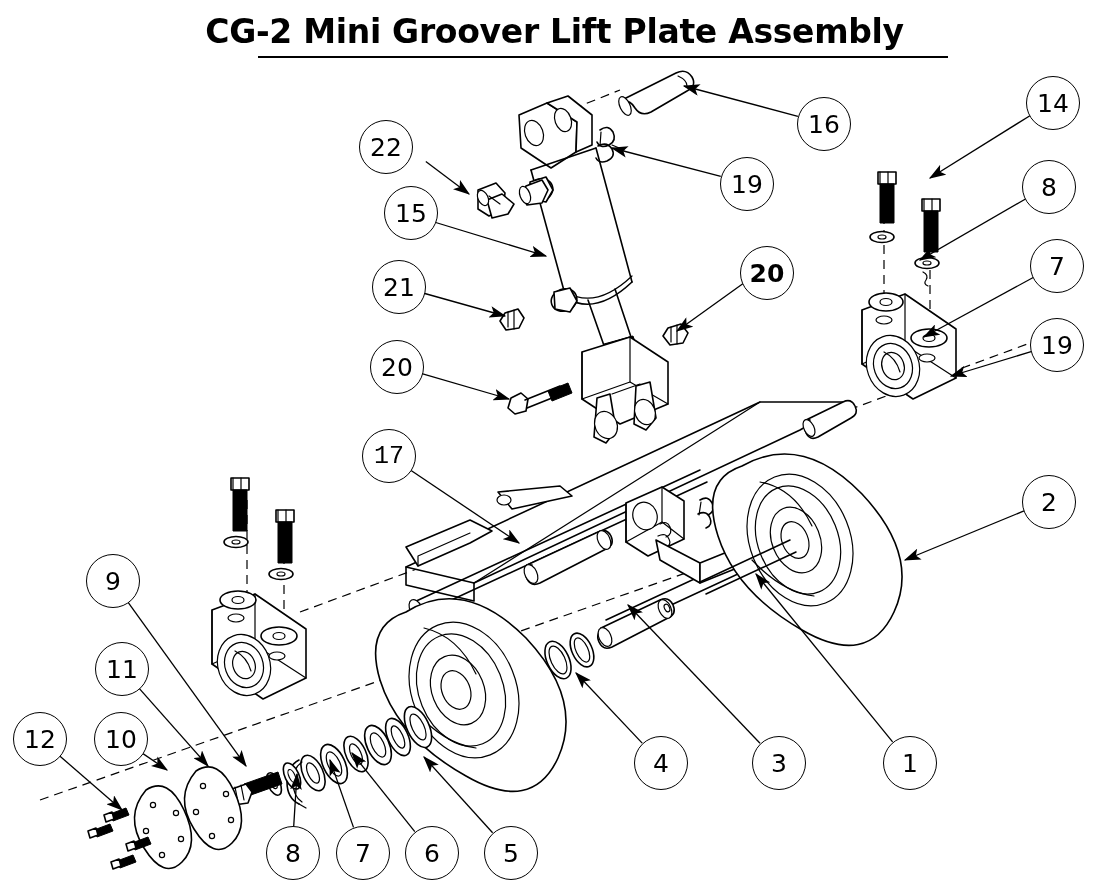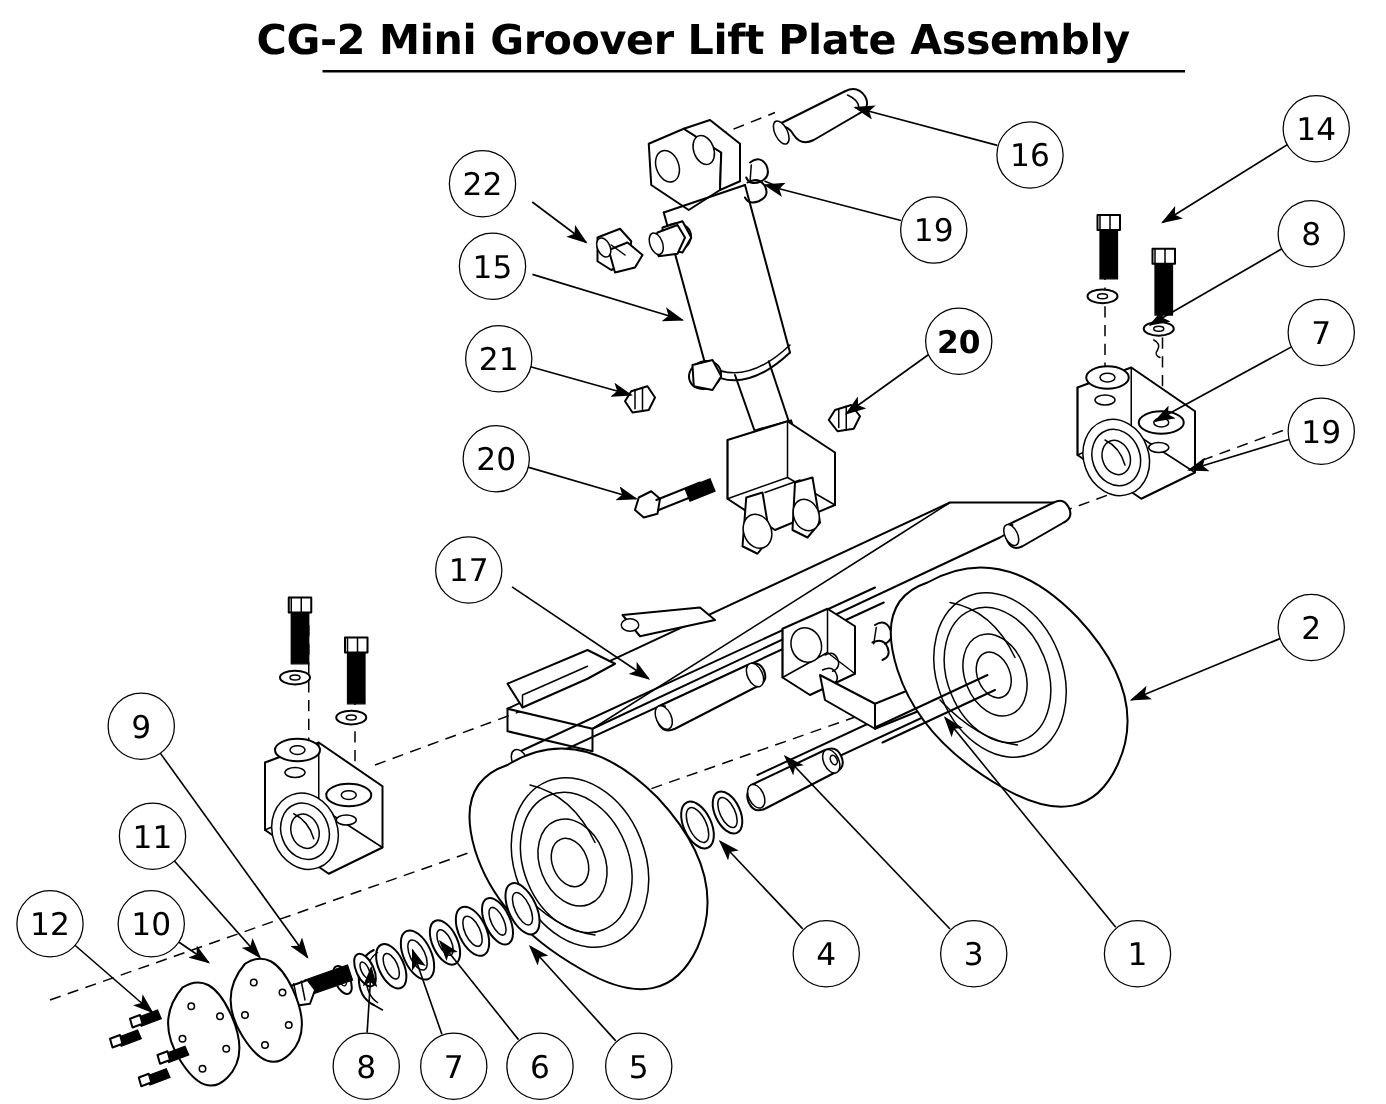--- a/index.html
+++ b/index.html
@@ -381,23 +381,23 @@
       <div class="balloon" style="left: 484px; top: 826px;">5</div>
       <div class="balloon" style="left: 405px; top: 826px;">6</div>
       <div class="balloon" style="left: 336px; top: 826px;">7</div>
       <div class="balloon" style="left: 266px; top: 826px;">8</div>
       <div class="balloon" style="left: 86px; top: 554px;">9</div>
       <div class="balloon" style="left: 94px; top: 712px;">10</div>
       <div class="balloon" style="left: 95px; top: 642px;">11</div>
       <div class="balloon" style="left: 13px; top: 712px;">12</div>
       <div class="balloon" style="left: 1030px; top: 318px;">19</div>
       <div class="balloon" style="left: 1026px; top: 76px;">14</div>
-      <div class="balloon" style="left: 367px; top: 186px; text-align: right;">15</div>
+      <div class="balloon" style="left: 384px; top: 186px; text-align: right;">15</div>
       <div class="balloon" style="left: 797px; top: 97px;">16</div>
-      <div class="balloon" style="left: 348px; top: 429px;">17</div>
+      <div class="balloon" style="left: 362px; top: 429px; font-family: Liberation Mono, monospace;">17</div>
       <div class="balloon" style="left: 720px; top: 157px;">19</div>
       <div class="balloon" style="left: 370px; top: 340px;">20</div>
       <div class="balloon" style="left: 740px; top: 246px; font-weight: bold;">20</div>
       <div class="balloon" style="left: 372px; top: 260px; text-align: center;">21</div>
       <div class="balloon" style="left: 359px; top: 120px;">22</div>
       <div class="balloon" style="left: 1022px; top: 160px;">8</div>
       <div class="balloon" style="left: 1030px; top: 239px;">7</div>
     </div>
 
 </div>

